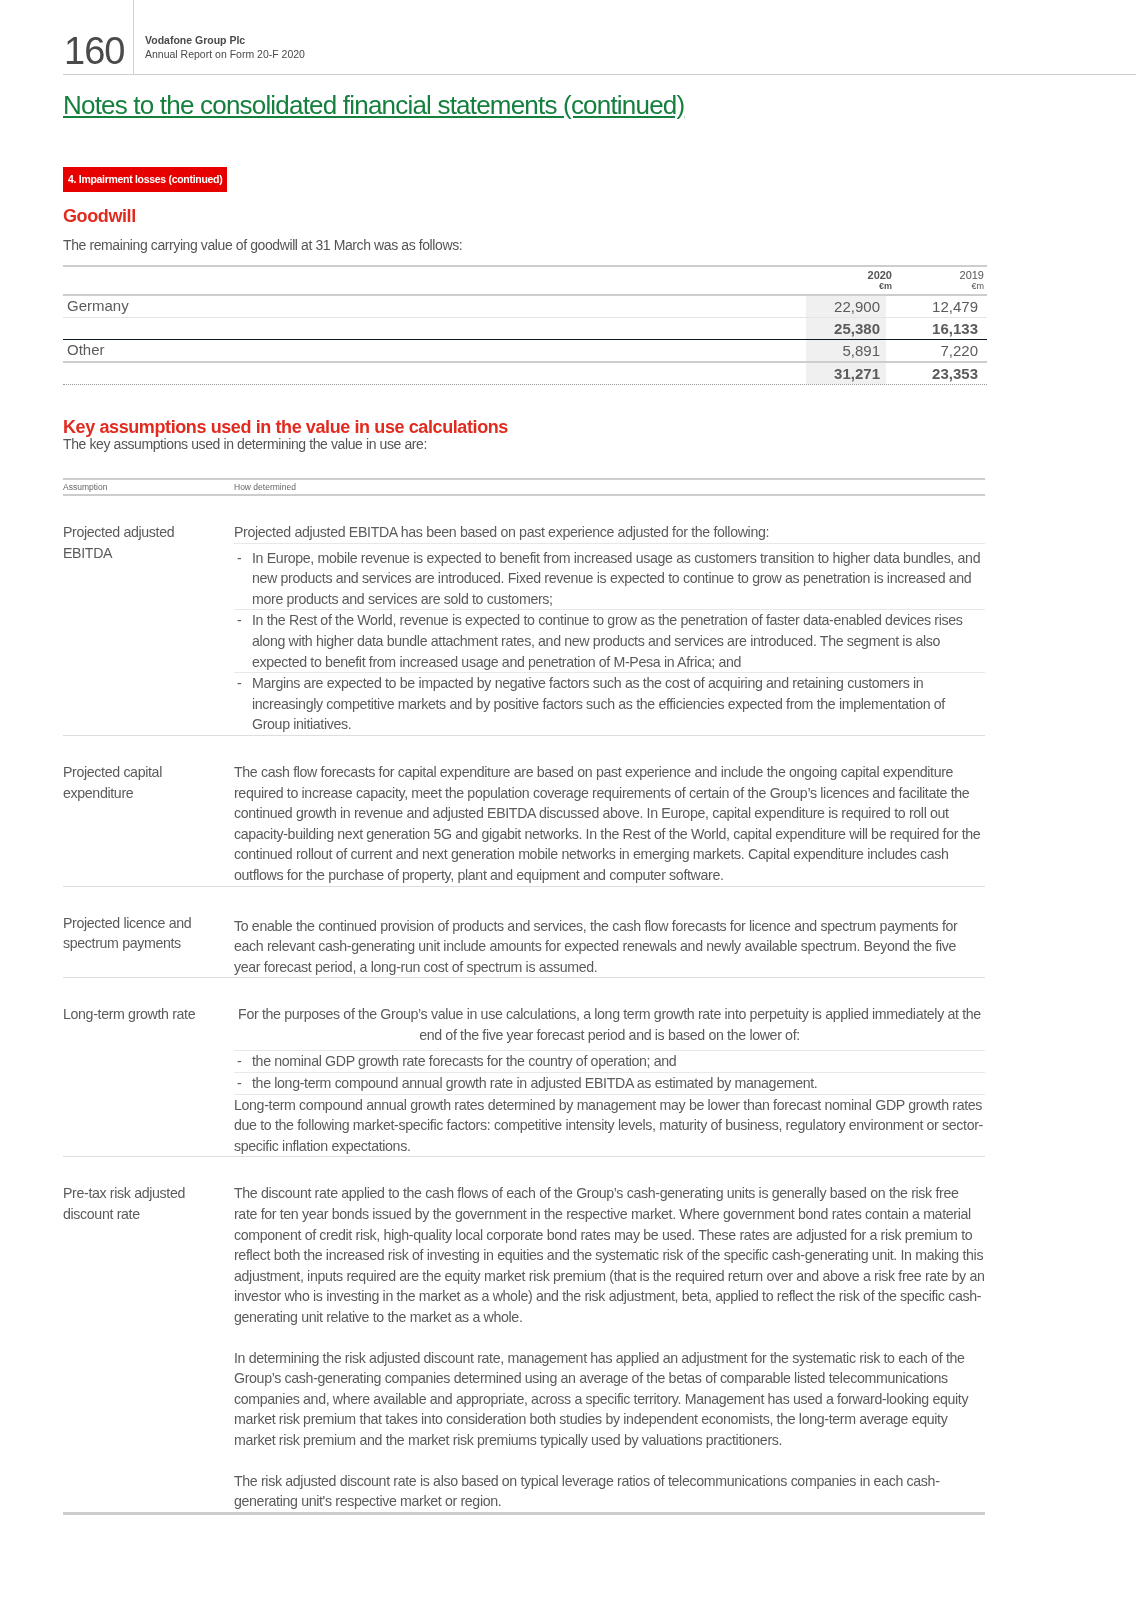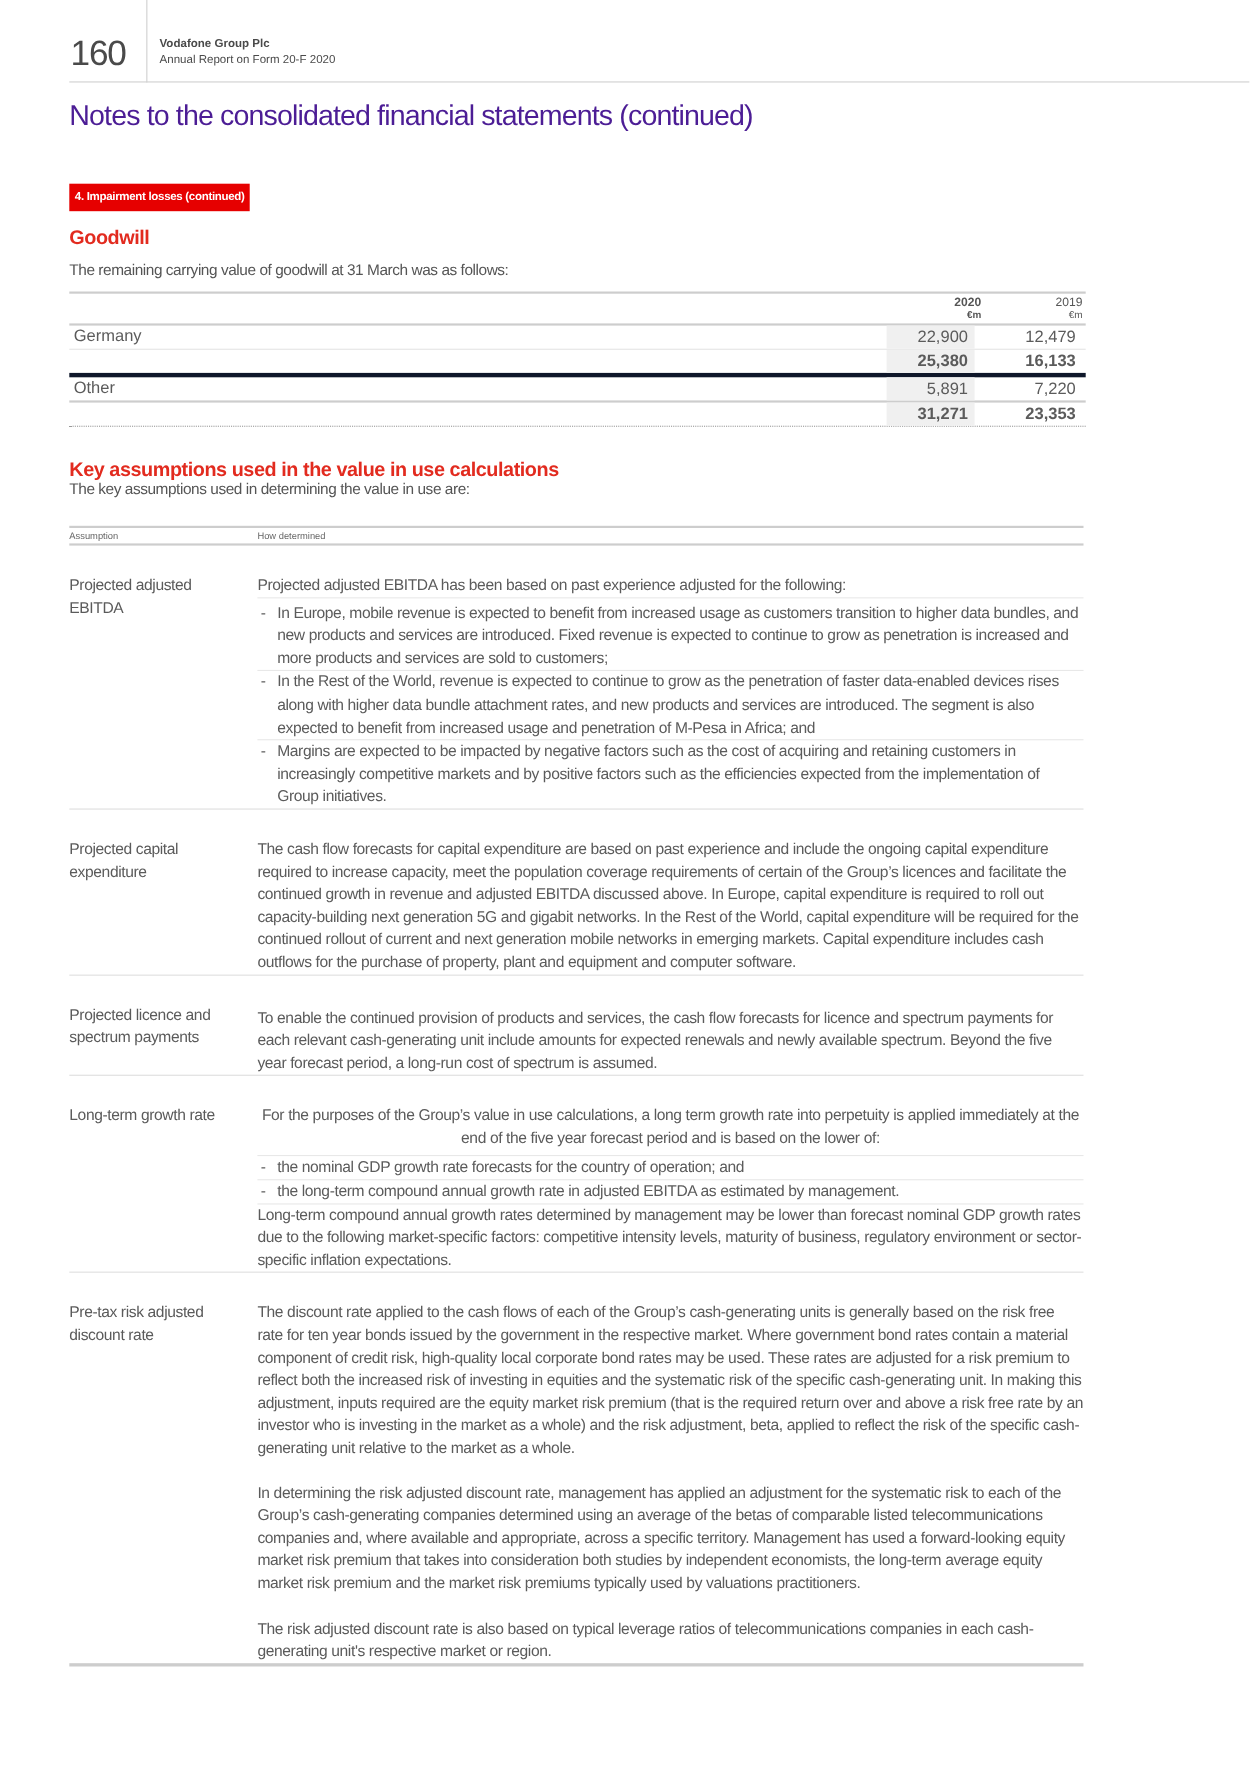--- a/index.html
+++ b/index.html
@@ -1,25 +1,25 @@
 <!DOCTYPE html>
 <html><head>
 <meta charset="utf-8">
 <style>
   html, body { margin: 0; padding: 0; background: #ffffff; }
   body {
     width: 1136px; height: 1606px; position: relative; overflow: hidden;
     font-family: "Liberation Sans", sans-serif; color: #5b5b5b;
   }
-  .hdr-page { position: absolute; left: 64px; top: 30px; font-size: 32px; color: #4a4a4a; letter-spacing: -1px; }
+  .hdr-page { position: absolute; left: 64px; top: 30px; font-size: 38px; color: #4a4a4a; letter-spacing: -1px; }
   .hdr-vrule { position: absolute; left: 133px; top: 0; width: 1px; height: 75px; background: #cfcfcf; }
   .hdr-company { position: absolute; left: 145px; top: 34px; font-size: 10.5px; font-weight: bold; color: #4a4a4a; }
   .hdr-report { position: absolute; left: 145px; top: 48px; font-size: 10.5px; color: #4a4a4a; }
   .hdr-rule { position: absolute; left: 63px; top: 74px; width: 1073px; height: 1px; background: #cfcfcf; }
-  .page-title { position: absolute; left: 63px; top: 90px; font-size: 26px; color: #4c1d95; letter-spacing: -0.8px; }
+  .page-title { position: absolute; left: 63px; top: 90px; font-size: 26px; color: #15803d; letter-spacing: -0.8px; text-decoration: underline; }
   .section-tag { position: absolute; left: 63px; top: 167px; height: 25px; line-height: 25px; padding: 0 5px; background: #e60000; color: #fff; font-size: 10.5px; font-weight: bold; letter-spacing: -0.3px; }
   .h-red { position: absolute; left: 63px; font-size: 18px; font-weight: bold; color: #e22b1f; letter-spacing: -0.4px; }
   .intro { position: absolute; left: 63px; font-size: 14px; color: #555; letter-spacing: -0.4px; }
 
   
   .gw { position: absolute; left: 63px; top: 265px; width: 924px; }
   .gw .toprule { height: 2px; background: #cdcdcd; }
   .gw .head { position: relative; height: 27px; border-bottom: 2px solid #cdcdcd; }
   .gw .col2020 { position: absolute; left: 745px; width: 90px; text-align: right; }
   .gw .col2019 { position: absolute; left: 845px; width: 76px; text-align: right; }
@@ -70,21 +70,21 @@
     <div class="col2020 hu bold" style="left:743px;width:86px;">€m</div>
     <div class="col2019 hy" style="left:845px;width:76px;">2019</div>
     <div class="col2019 hu" style="left:845px;width:76px;">€m</div>
   </div>
 
   <div class="row">
     <span class="label">Germany</span>
     <div class="v20"><span style="margin-right:6px;">22,900</span></div>
     <div class="v19">12,479</div>
   </div>
-  <div class="row bold" style="border-bottom:4px solid #0f172a;">
+  <div class="row bold" style="border-bottom:1px solid #0f172a;">
     <span class="label"></span>
     <div class="v20"><span style="margin-right:6px;">25,380</span></div>
     <div class="v19">16,133</div>
   </div>
   <div class="row" style="border-bottom:2px solid #cdcdcd;">
     <span class="label">Other</span>
     <div class="v20"><span style="margin-right:6px;">5,891</span></div>
     <div class="v19">7,220</div>
   </div>
   <div class="row bold" style="border-bottom:1px dotted #999;">

